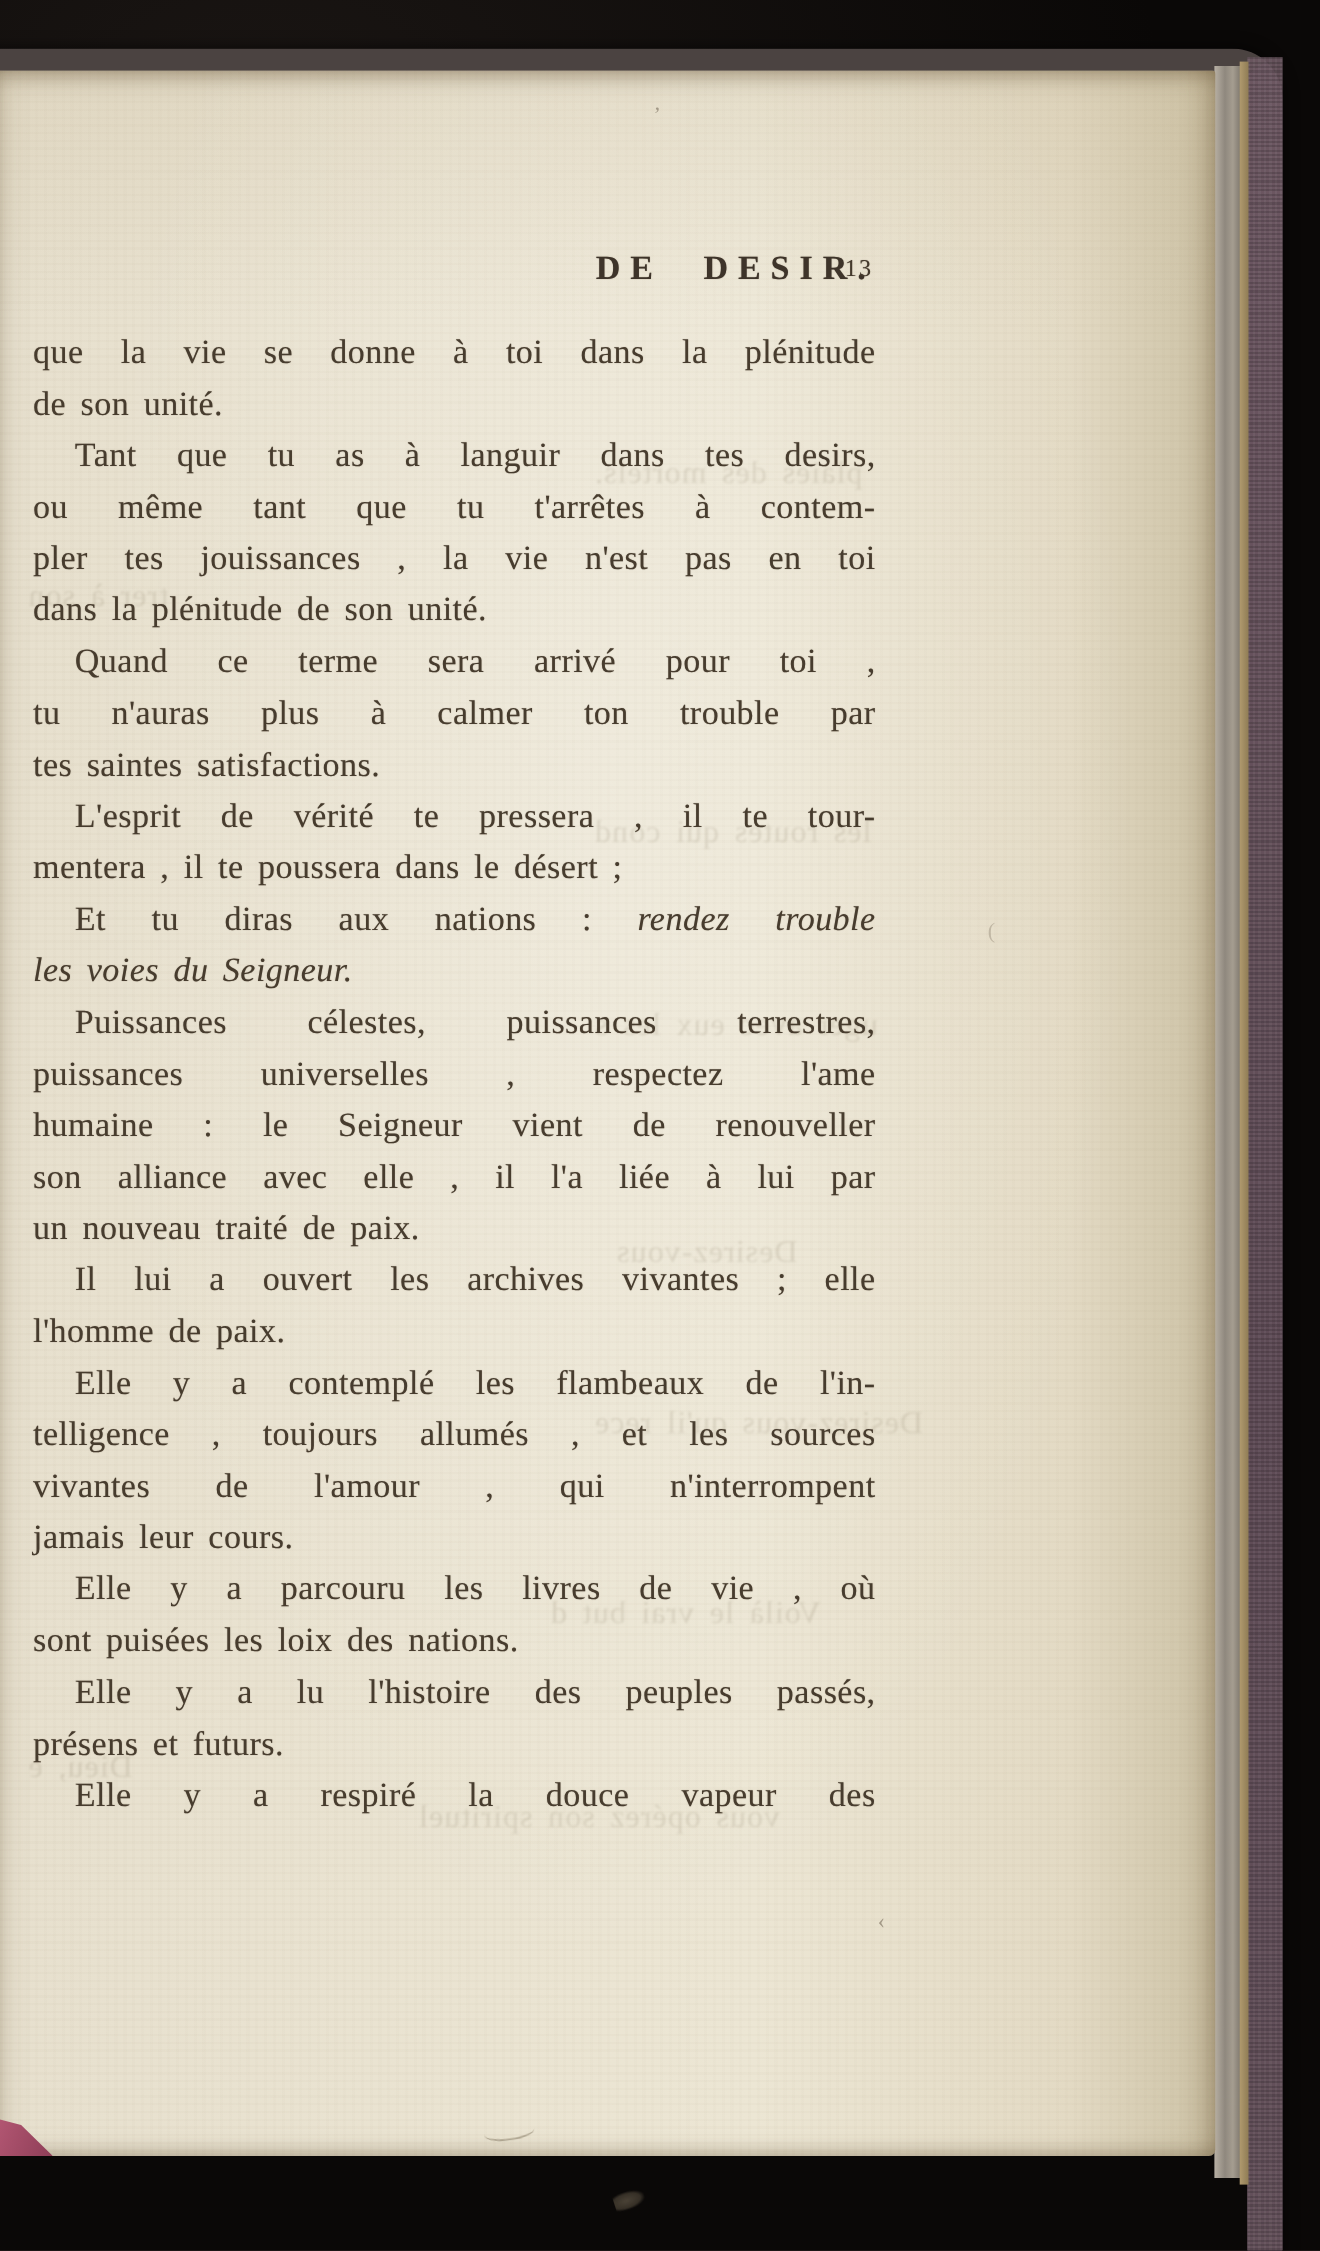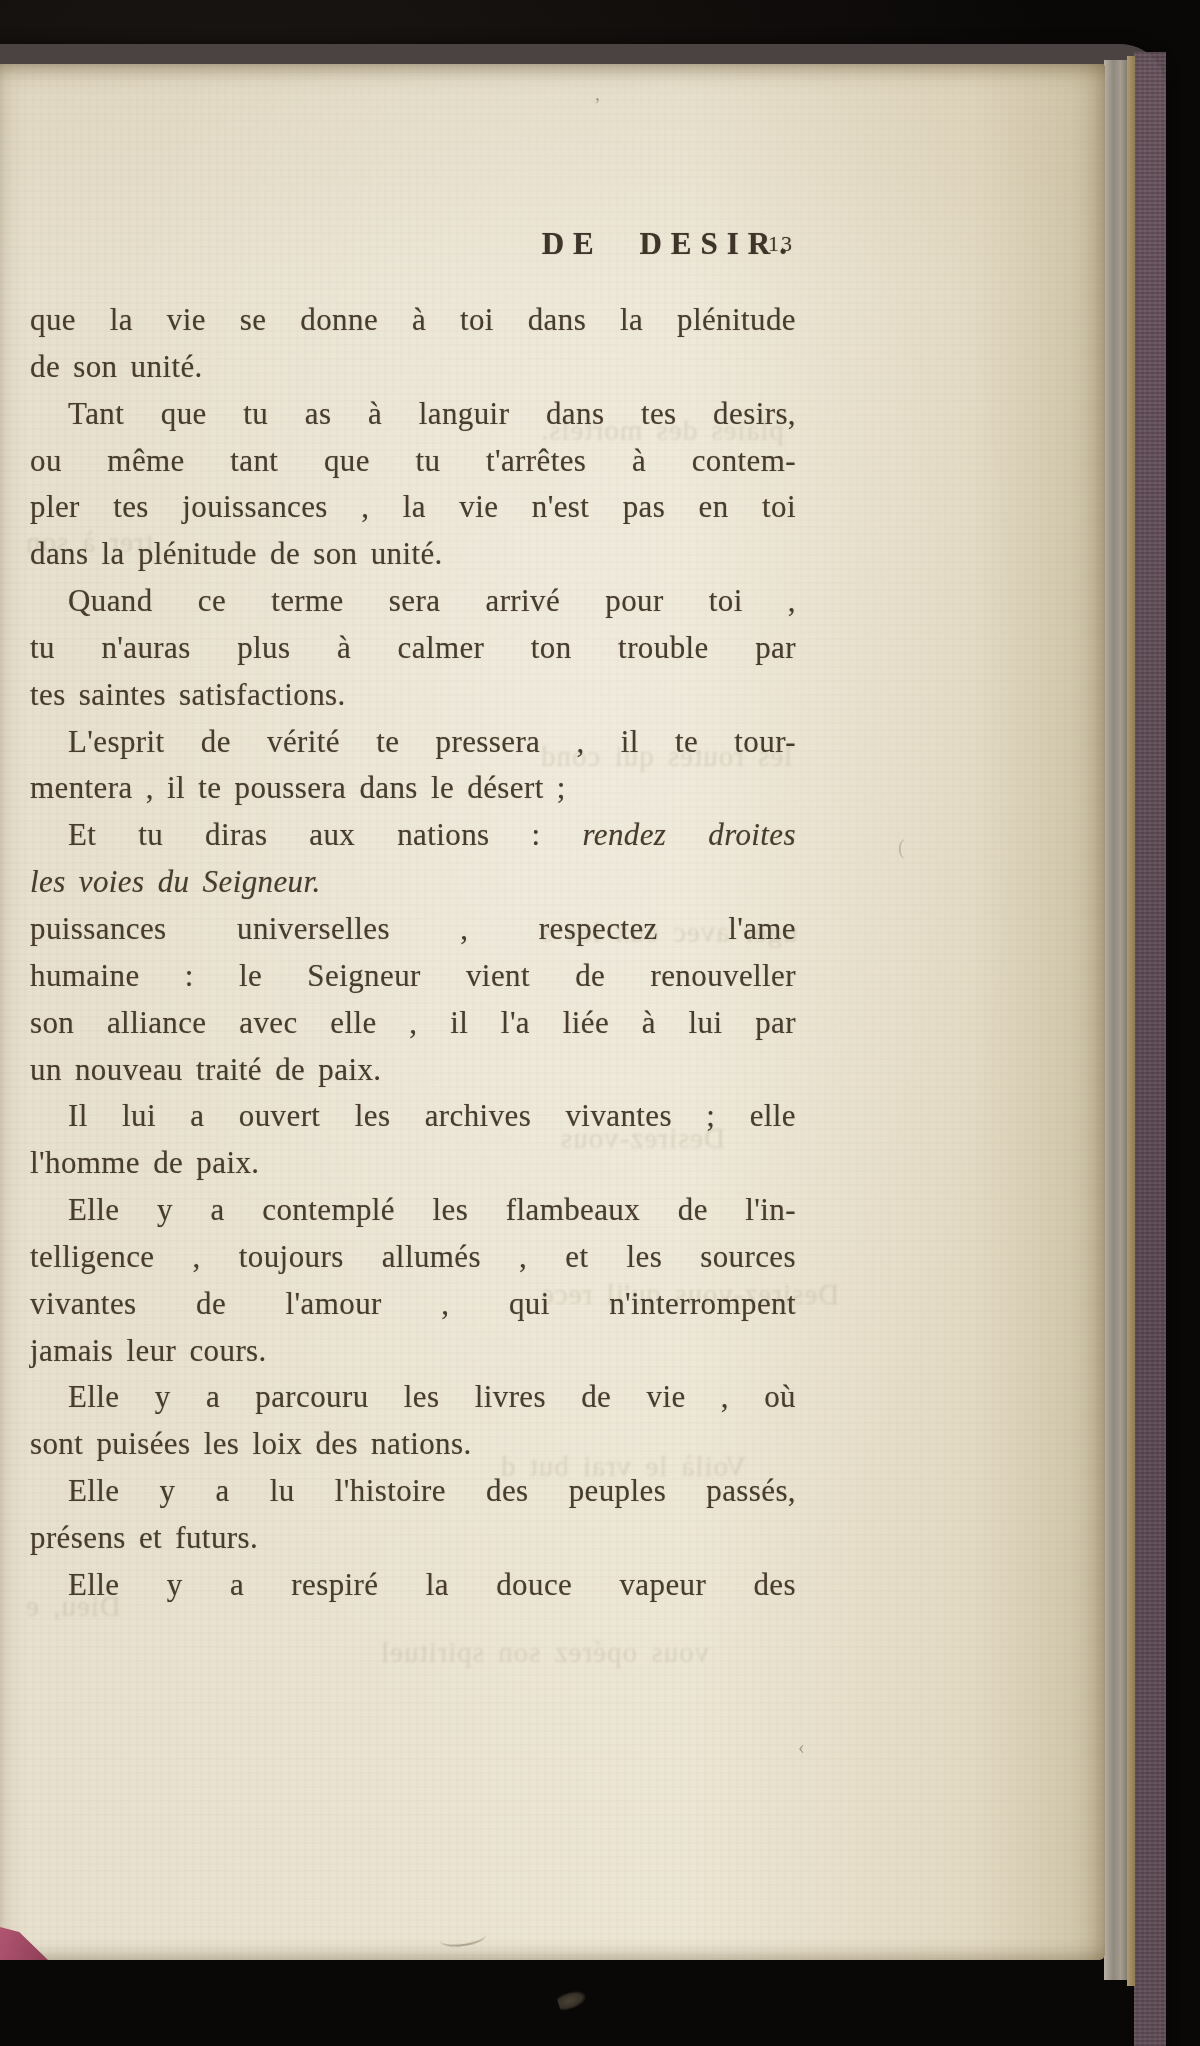--- a/index.html
+++ b/index.html
@@ -142,22 +142,23 @@
     <div class="line">de son unité.</div>
     <div class="line j in">Tant que tu as à languir dans tes desirs,</div>
     <div class="line j">ou même tant que tu t'arrêtes à contem-</div>
     <div class="line j">pler tes jouissances , la vie n'est pas en toi</div>
     <div class="line">dans la plénitude de son unité.</div>
     <div class="line j in">Quand ce terme sera arrivé pour toi ,</div>
     <div class="line j">tu n'auras plus à calmer ton trouble par</div>
     <div class="line">tes saintes satisfactions.</div>
     <div class="line j in">L'esprit de vérité te pressera , il te tour-</div>
     <div class="line">mentera , il te poussera dans le désert ;</div>
-    <div class="line j in"><span>Et tu diras aux nations : </span><span class="it">rendez droites</span></div>
+    <div class="line j in"><span>Et tu diras aux nations : </span><span class="it">rendez trouble</span></div>
     <div class="line it">les voies du Seigneur.</div>
+    <div class="line j in">Puissances célestes, puissances terrestres,</div>
     <div class="line j">puissances universelles , respectez l'ame</div>
     <div class="line j">humaine : le Seigneur vient de renouveller</div>
     <div class="line j">son alliance avec elle , il l'a liée à lui par</div>
     <div class="line">un nouveau traité de paix.</div>
     <div class="line j in">Il lui a ouvert les archives vivantes ; elle</div>
     <div class="line">l'homme de paix.</div>
     <div class="line j in">Elle y a contemplé les flambeaux de l'in-</div>
     <div class="line j">telligence , toujours allumés , et les sources</div>
     <div class="line j">vivantes de l'amour , qui n'interrompent</div>
     <div class="line">jamais leur cours.</div>

